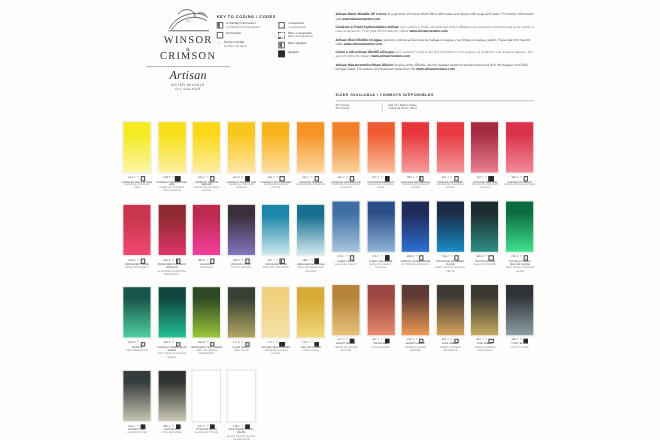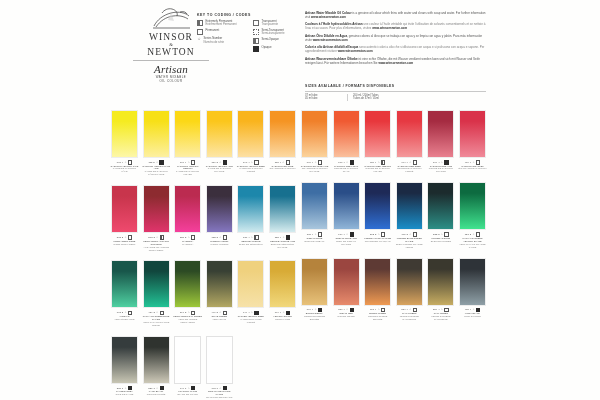--- a/index.html
+++ b/index.html
@@ -109,21 +109,21 @@
             <path d="M6 20 C10 14 16 10 23 9 C30 8 35 10 38 12"></path>
             <path d="M12 6 C14 3 18 1 22 2 C26 3 28 6 27 9"></path>
             <path d="M21 6 L24 14 L18 13 Z" fill="#cfcfcf" stroke="none" opacity="0.6"></path>
             <path d="M30 5 C33 4 36 5 37 7"></path>
             <path d="M3 21 L40 21"></path>
           </g>
         </svg>
       </div>
       <div class="wn1">WINSOR</div>
       <div class="amp">&amp;</div>
-      <div class="wn2">NEWTON</div>
+      <div class="wn2">CRIMSON</div>
       <div class="rule"></div>
       <div class="artisan">Artisan</div>
       <div class="sub1">WATER MIXABLE</div>
       <div class="sub2">OIL COLOUR</div>
     </div>
 
     <div id="keybox">
       <div id="keytitle">KEY TO CODING / CODES</div>
       <div id="keycols">
         <div class="keycol" id="keycol-left">

